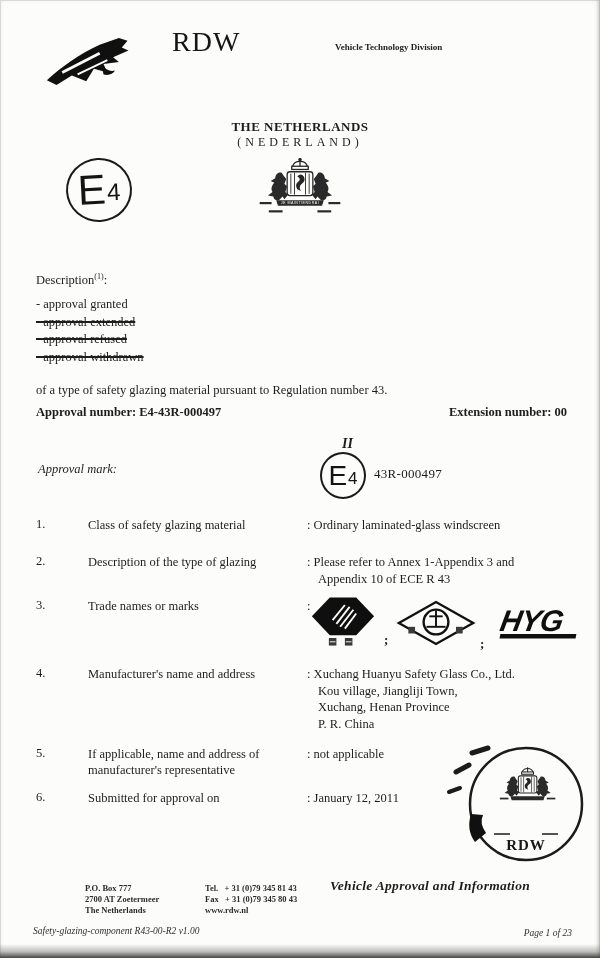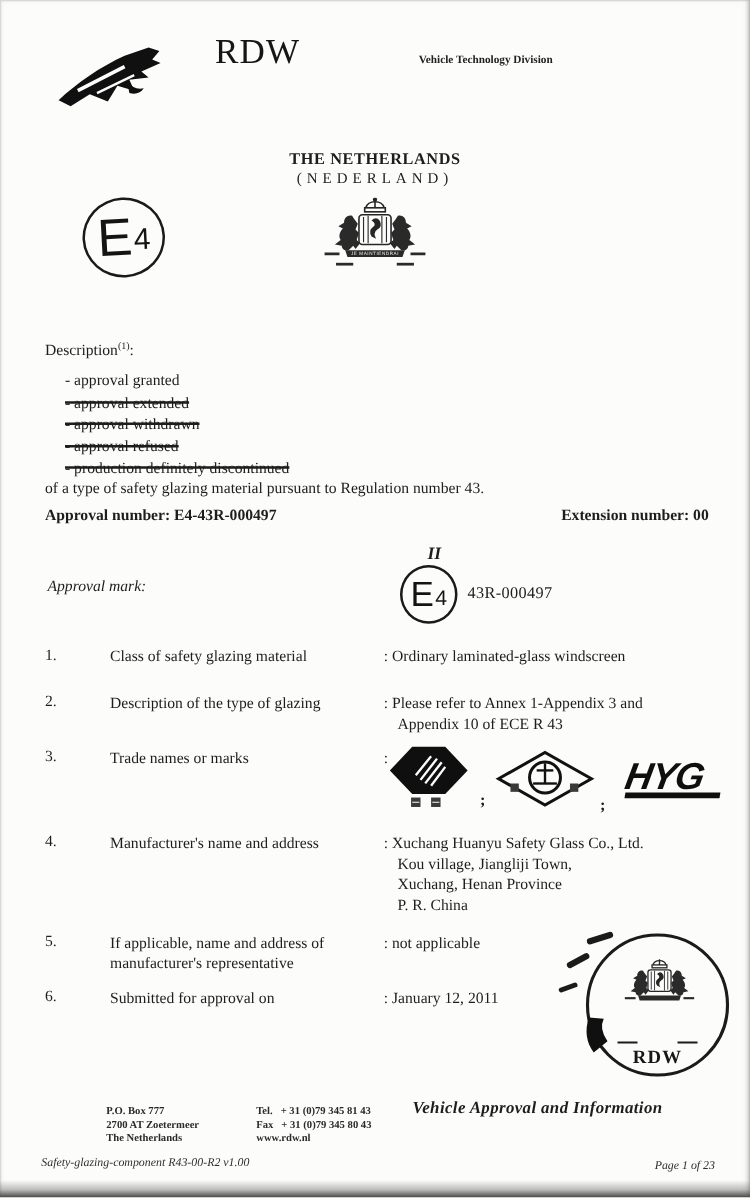--- a/index.html
+++ b/index.html
@@ -28,21 +28,21 @@
   .e-circle .e-letter{line-height:1;}
   .e-circle .e-digit{line-height:1;margin-left:1px;}
   .e-big{width:62px;height:60px;transform:rotate(-3deg);}
   .e-big .e-letter{font-size:42px;}
   .e-big .e-digit{font-size:24px;margin-top:6px;}
   .e-small{width:42px;height:43px;}
   .e-small .e-letter{font-size:28px;}
   .e-small .e-digit{font-size:17px;margin-top:5px;}
 
   .body-text{font-size:12.5px;}
-  .concern-line{font-size:12.5px;line-height:17.5px;margin-left:16px;}
+  .concern-line{font-size:12.5px;line-height:17.5px;}
   .struck{text-decoration:line-through;text-decoration-thickness:1.5px;}
   sup{font-size:8px;}
 
   .bold{font-weight:bold;}
   .italic{font-style:italic;}
 
   .item-num{position:absolute;left:36px;width:40px;font-size:12.5px;}
   .item-label{position:absolute;left:88px;width:205px;font-size:12.5px;line-height:16px;}
   .item-value{position:absolute;left:307px;width:272px;font-size:12.5px;line-height:16.5px;
     white-space:pre-line;padding-left:11px;text-indent:-11px;}
@@ -104,23 +104,22 @@
     <rect x="79" y="57" width="15" height="2.4" fill="#2a2a2a"></rect>
   </svg>
 
 
   <div class="abs body-text" style="left:36px;top:272px">
     <span>Description</span><sup>(1)</sup><span>:</span>
   </div>
   <div class="abs" style="left:36px;top:296px">
     <div class="concern-line">- approval granted</div>
     <div class="concern-line struck">- approval extended</div>
+    <div class="concern-line struck">- approval refused</div>
     <div class="concern-line struck">- approval withdrawn</div>
-    <div class="concern-line struck">- approval refused</div>
-    <div class="concern-line struck">- production definitely discontinued</div>
   </div>
   <div class="abs body-text" style="left:36px;top:383px">of a type of safety glazing material pursuant to Regulation number 43.</div>
 
   <div class="abs body-text bold" style="left:36px;top:405px">Approval number: E4-43R-000497</div>
   <div class="abs body-text bold" style="right:33px;top:405px">Extension number: 00</div>
 
   <div class="abs body-text italic" style="left:38px;top:462px">Approval mark:</div>
   <div class="abs roman" style="left:342px;top:436px">II</div>
   <div class="abs e-circle e-small" style="left:320px;top:452px">
     <span class="e-letter">E</span>

